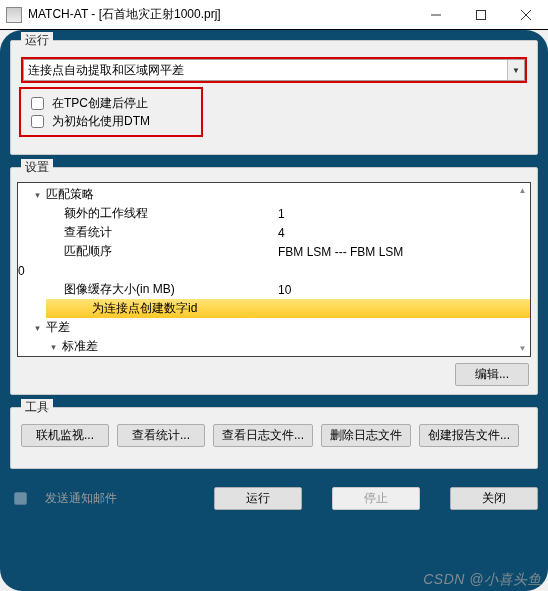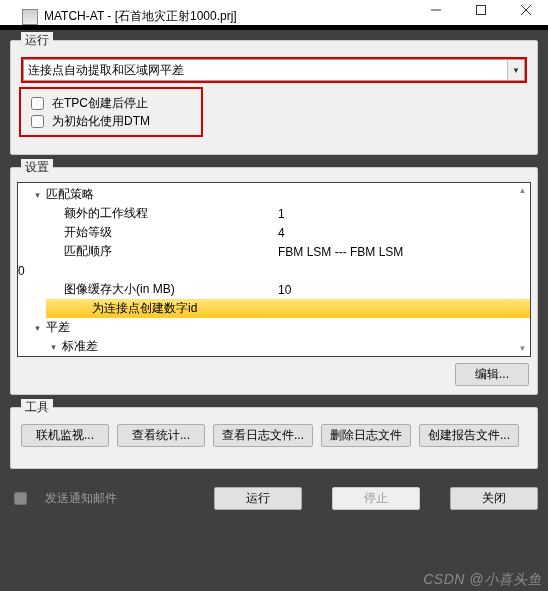--- a/index.html
+++ b/index.html
@@ -11,46 +11,46 @@
     width: 548px;
     height: 591px;
     position: relative;
     overflow: hidden;
   }
 
   
   .titlebar {
     height: 30px;
     background: #ffffff;
-    border-bottom: 5px solid #000000;
-    display: flex;
-    align-items: flex-end;
-    padding-left: 16px;
+    border-bottom: 1px solid #000000;
+    display: flex;
+    align-items: center;
   }
   .titlebar .appicon {
     width: 16px; height: 16px;
     margin: 0 6px;
     display: inline-block;
     border: 1px solid #888;
     background: linear-gradient(#ccc,#eee);
   }
   .titlebar .title { flex: 1; color: #000; }
   .winbtn {
     width: 45px; height: 30px;
     display: flex; align-items: center; justify-content: center;
     color: #333;
   }
   .winbtn svg { display:block; }
 
   
   .client {
     position: absolute;
     top: 30px; left: 0; right: 0; bottom: 0;
-    background: #404040;
+    background: #0c4a6e;
     padding: 10px 10px 0 10px;
+    border-radius: 22px;
   }
 
   
   .group {
     border: 1px solid #c8c8c8;
     border-radius: 2px;
     position: relative;
     background: #f0f0f0;
     padding: 14px 10px 10px 10px;
     margin-bottom: 12px;
@@ -292,21 +292,21 @@
         <div class="row">
           <span class="key-col">
               <span class="indent" style="width:46px"></span>
               <span class="label">额外的工作线程</span>
             </span>
           <span class="val-col"><span class="value">1</span></span>
         </div>
         <div class="row">
           <span class="key-col">
               <span class="indent" style="width:46px"></span>
-              <span class="label">开始等级</span>
+              <span class="label">查看统计</span>
             </span>
           <span class="val-col"><span class="value">4</span></span>
         </div>
         <div class="row">
           <span class="key-col">
               <span class="indent" style="width:46px"></span>
               <span class="label">匹配顺序</span>
             </span>
           <span class="val-col"><span class="value">FBM LSM --- FBM LSM</span></span>
         </div>

